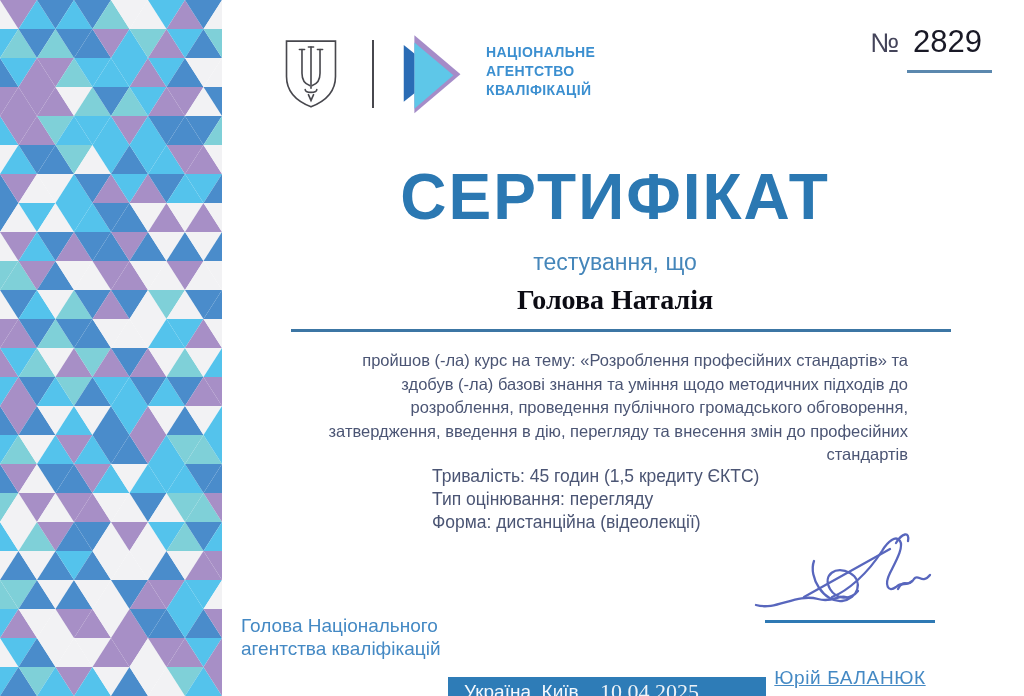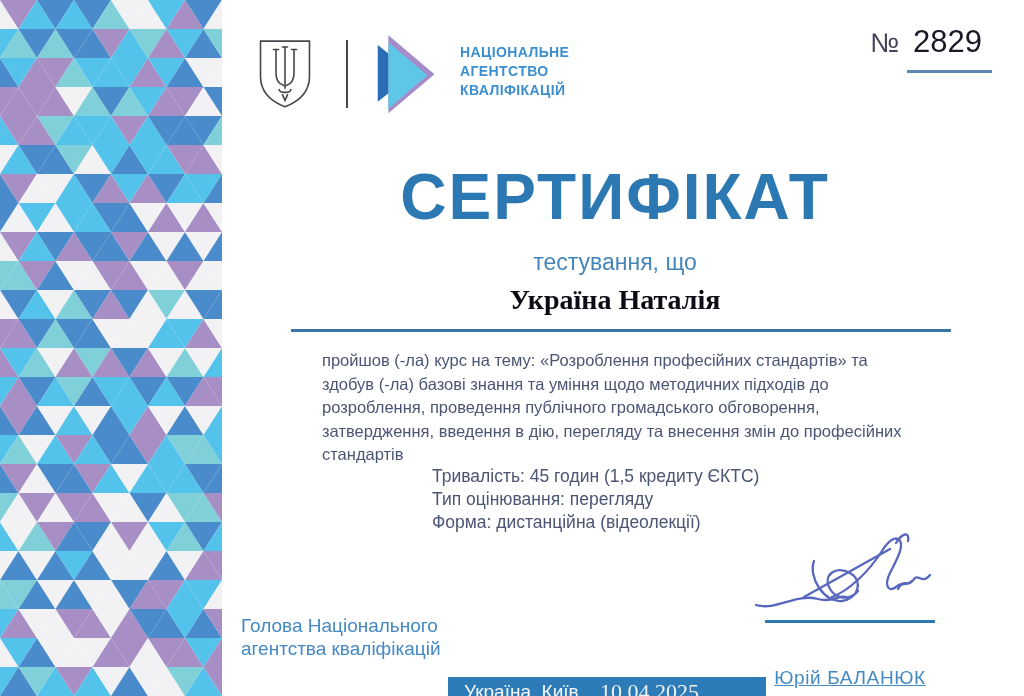--- a/index.html
+++ b/index.html
@@ -15,40 +15,40 @@
   }
   *{margin:0;padding:0;box-sizing:border-box;}
   body{background:#fff;font-family:"Liberation Sans",sans-serif;}
   .certificate{
     position:relative;width:1024px;height:696px;background:#ffffff;
     overflow:hidden;
   }
   .pattern{position:absolute;left:0;top:0;display:block;}
 
   
-  .brand{position:absolute;left:256px;top:30px;display:flex;align-items:flex-start;gap:12px;}
+  .brand{position:absolute;left:282px;top:30px;display:flex;align-items:flex-start;gap:12px;}
   .emblem{margin-top:4px;}
   .brand-divider{width:2px;height:68px;background:#47474d;margin:10px 0 0 20px;}
   .logo-mark{margin-left:16px;margin-top:0px;}
   .brand-name{margin-left:10px;padding-top:13px;font-size:14px;font-weight:bold;
     color:var(--logo-blue);line-height:19px;letter-spacing:.4px;}
 
   
   .cert-number{position:absolute;right:32px;top:24px;display:flex;align-items:baseline;gap:8px;}
   .num-label{font-size:27px;color:#44445a;}
   .num-value{font-family:Liberation Sans, sans-serif;font-size:31px;color:var(--ink);
     border-bottom:3px solid #5b88ae;padding:0 10px 10px 6px;}
 
   .centered{position:absolute;left:206px;width:818px;text-align:center;}
   .title{top:160px;font-size:64px;font-weight:800;color:var(--accent);letter-spacing:2px;}
   .subtitle{top:249px;font-size:23px;color:var(--steel);}
   .recipient{top:284px;font-size:28px;font-weight:bold;
     font-family:"Liberation Serif",serif;color:#0c0c14;}
   .name-rule{position:absolute;left:291px;top:329px;width:660px;height:3px;background:var(--line-blue);}
-  .body-text{position:absolute;left:322px;width:586px;top:349px;text-align:left;
+  .body-text{position:absolute;left:322px;width:586px;top:349px;text-align:right;
     font-size:16.5px;line-height:23.5px;color:var(--muted);}
   .details{position:absolute;left:432px;top:465px;font-size:17.5px;line-height:23px;color:var(--muted);}
 
   
   .sig-scribble{position:absolute;left:748px;top:527px;}
   .sig-rule{position:absolute;left:765px;top:620px;width:170px;height:3px;background:#2f79b4;}
   .signer-name{position:absolute;left:755px;top:667px;width:190px;text-align:center;
     font-size:19px;color:var(--footer-blue);letter-spacing:.6px;text-decoration:underline;}
   .signer-role{position:absolute;left:241px;top:614px;width:232px;
     font-size:19px;line-height:23px;color:var(--footer-blue);}
@@ -426,21 +426,21 @@
     </div>
   </div>
 
   <div class="cert-number">
     <span class="num-label">№</span>
     <span class="num-value">2829</span>
   </div>
 
   <h1 class="centered title">СЕРТИФІКАТ</h1>
   <div class="centered subtitle">тестування, що</div>
-  <div class="centered recipient">Україна Наталія</div>
+  <div class="centered recipient">Голова Наталія</div>
   <div class="name-rule"></div>
 
   <p class="body-text">пройшов (-ла) курс на тему: «Розроблення професійних стандартів» та здобув (-ла) базові знання та уміння щодо методичних підходів до розроблення, проведення публічного громадського обговорення, затвердження, введення в дію, перегляду та внесення змін до професійних стандартів</p>
 
   <div class="details">
     <div>Тривалість: 45 годин (1,5 кредиту ЄКТС)</div>
     <div>Тип оцінювання: перегляду</div>
     <div>Форма: дистанційна (відеолекції)</div>
   </div>
 

